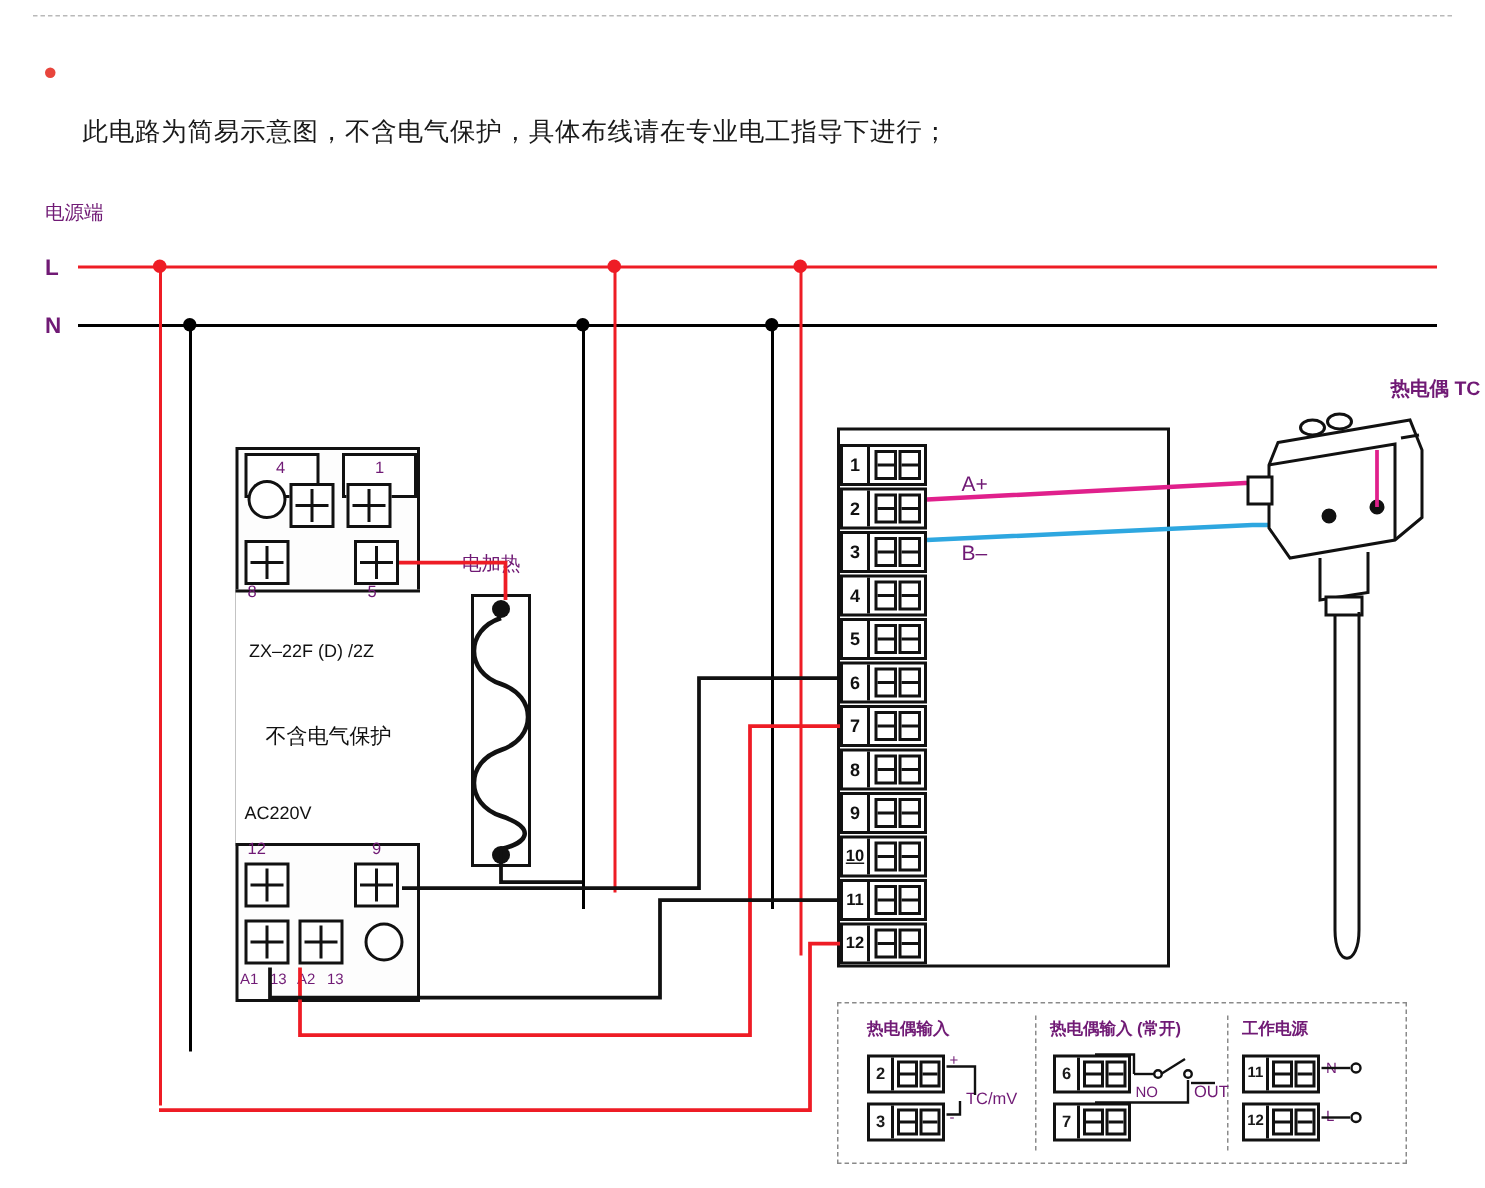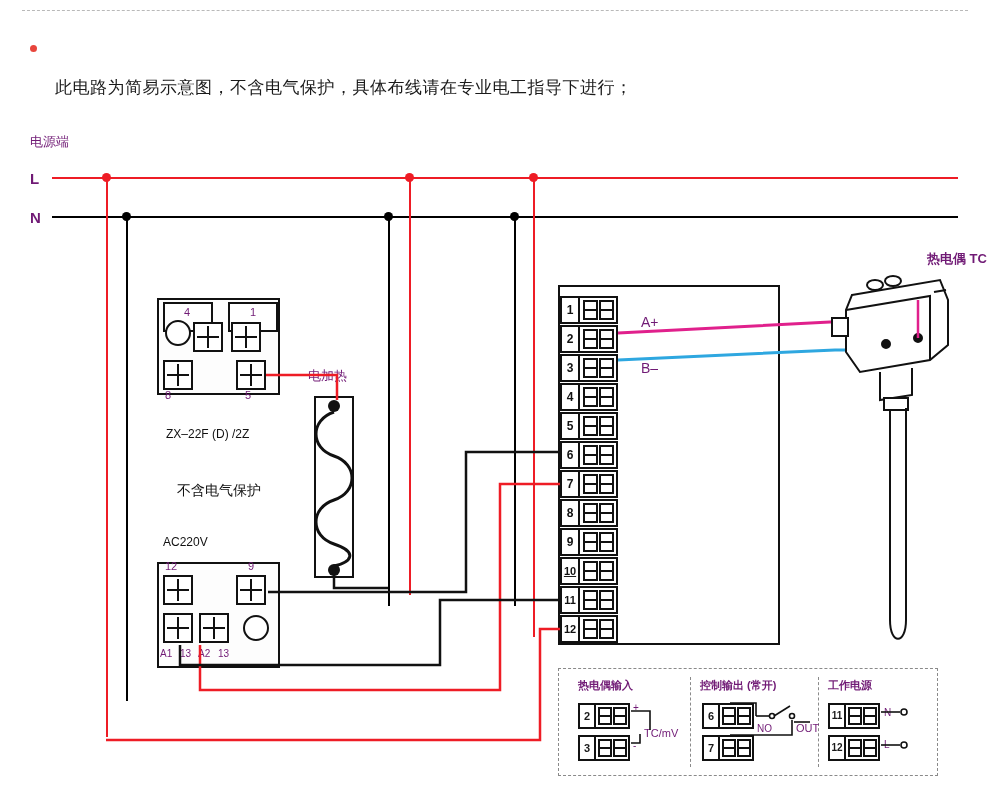--- a/index.html
+++ b/index.html
@@ -483,21 +483,21 @@
   <div class="lg-row" style="left:578px; top:735px;">
     <div class="lg-num">3</div>
     <div class="lg-screws">
         <i class="sq a"></i>
         <i class="sq b"></i>
       </div>
   </div>
   <div class="label tiny" style="left:633px; top:740px;">-</div>
   <div class="label small" style="left:644px; top:727px;">TC/mV</div>
 
-  <div class="label small bold" style="left:700px; top:678px;">控制输出 (常开)</div>
+  <div class="label small bold" style="left:700px; top:678px;">热电偶输入 (常开)</div>
   <div class="lg-row" style="left:702px; top:703px;">
     <div class="lg-num">6</div>
     <div class="lg-screws">
         <i class="sq a"></i>
         <i class="sq b"></i>
       </div>
   </div>
   <div class="lg-row" style="left:702px; top:735px;">
     <div class="lg-num">7</div>
     <div class="lg-screws">

